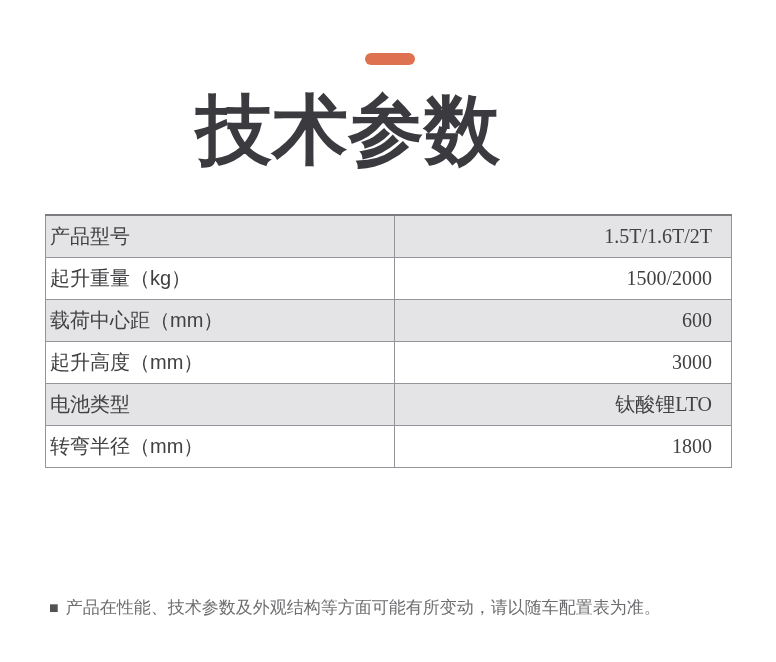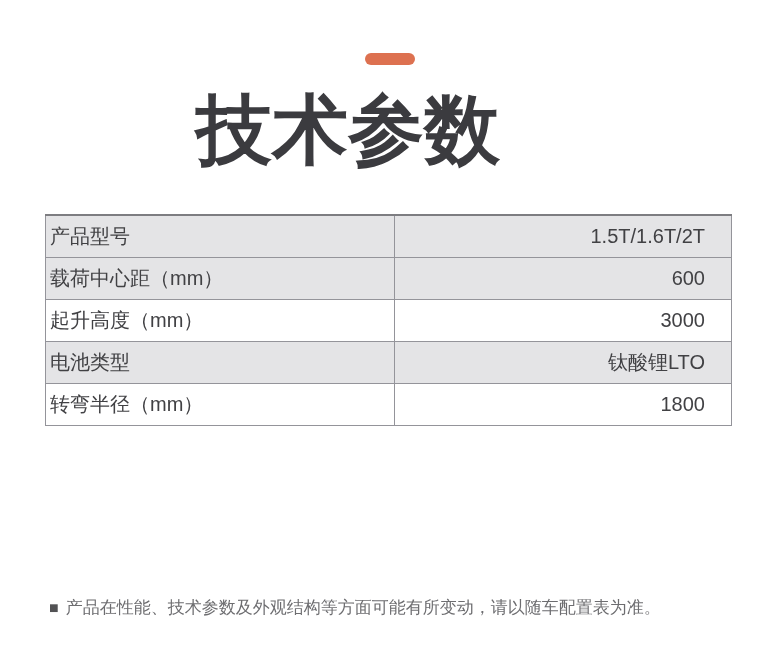--- a/index.html
+++ b/index.html
@@ -57,22 +57,23 @@
   }
   .spec-table tr.alt td {
     background: #e4e4e6;
   }
   .spec-table td.label-cell {
     width: 344px;
     padding-left: 4px;
     text-align: left;
   }
   .spec-table td.value-cell {
-    padding-right: 26px;
+    padding-right: 19px;
     text-align: right;
+    font-family: Liberation Serif, serif;
   }
   .footnote {
     position: absolute;
     left: 41px;
     top: 589px;
     width: 700px;
     margin: 8px;
     font-size: 17px;
     line-height: 1.35;
     color: #6d6d70;
@@ -91,20 +92,24 @@
   <div class="accent-dash" style="background: rgb(221, 113, 80);"></div>
 
   <h1 class="page-title">技术参数</h1>
 
   <table class="spec-table">
     <tbody>
       <tr class="alt">
         <td class="label-cell">产品型号</td>
         <td class="value-cell">1.5T/1.6T/2T</td>
       </tr>
+      <tr>
+        <td class="label-cell">起升重量（kg）</td>
+        <td class="value-cell">1500/2000</td>
+      </tr>
       <tr class="alt">
         <td class="label-cell">载荷中心距（mm）</td>
         <td class="value-cell">600</td>
       </tr>
       <tr>
         <td class="label-cell">起升高度（mm）</td>
         <td class="value-cell">3000</td>
       </tr>
       <tr class="alt">
         <td class="label-cell">电池类型</td>

